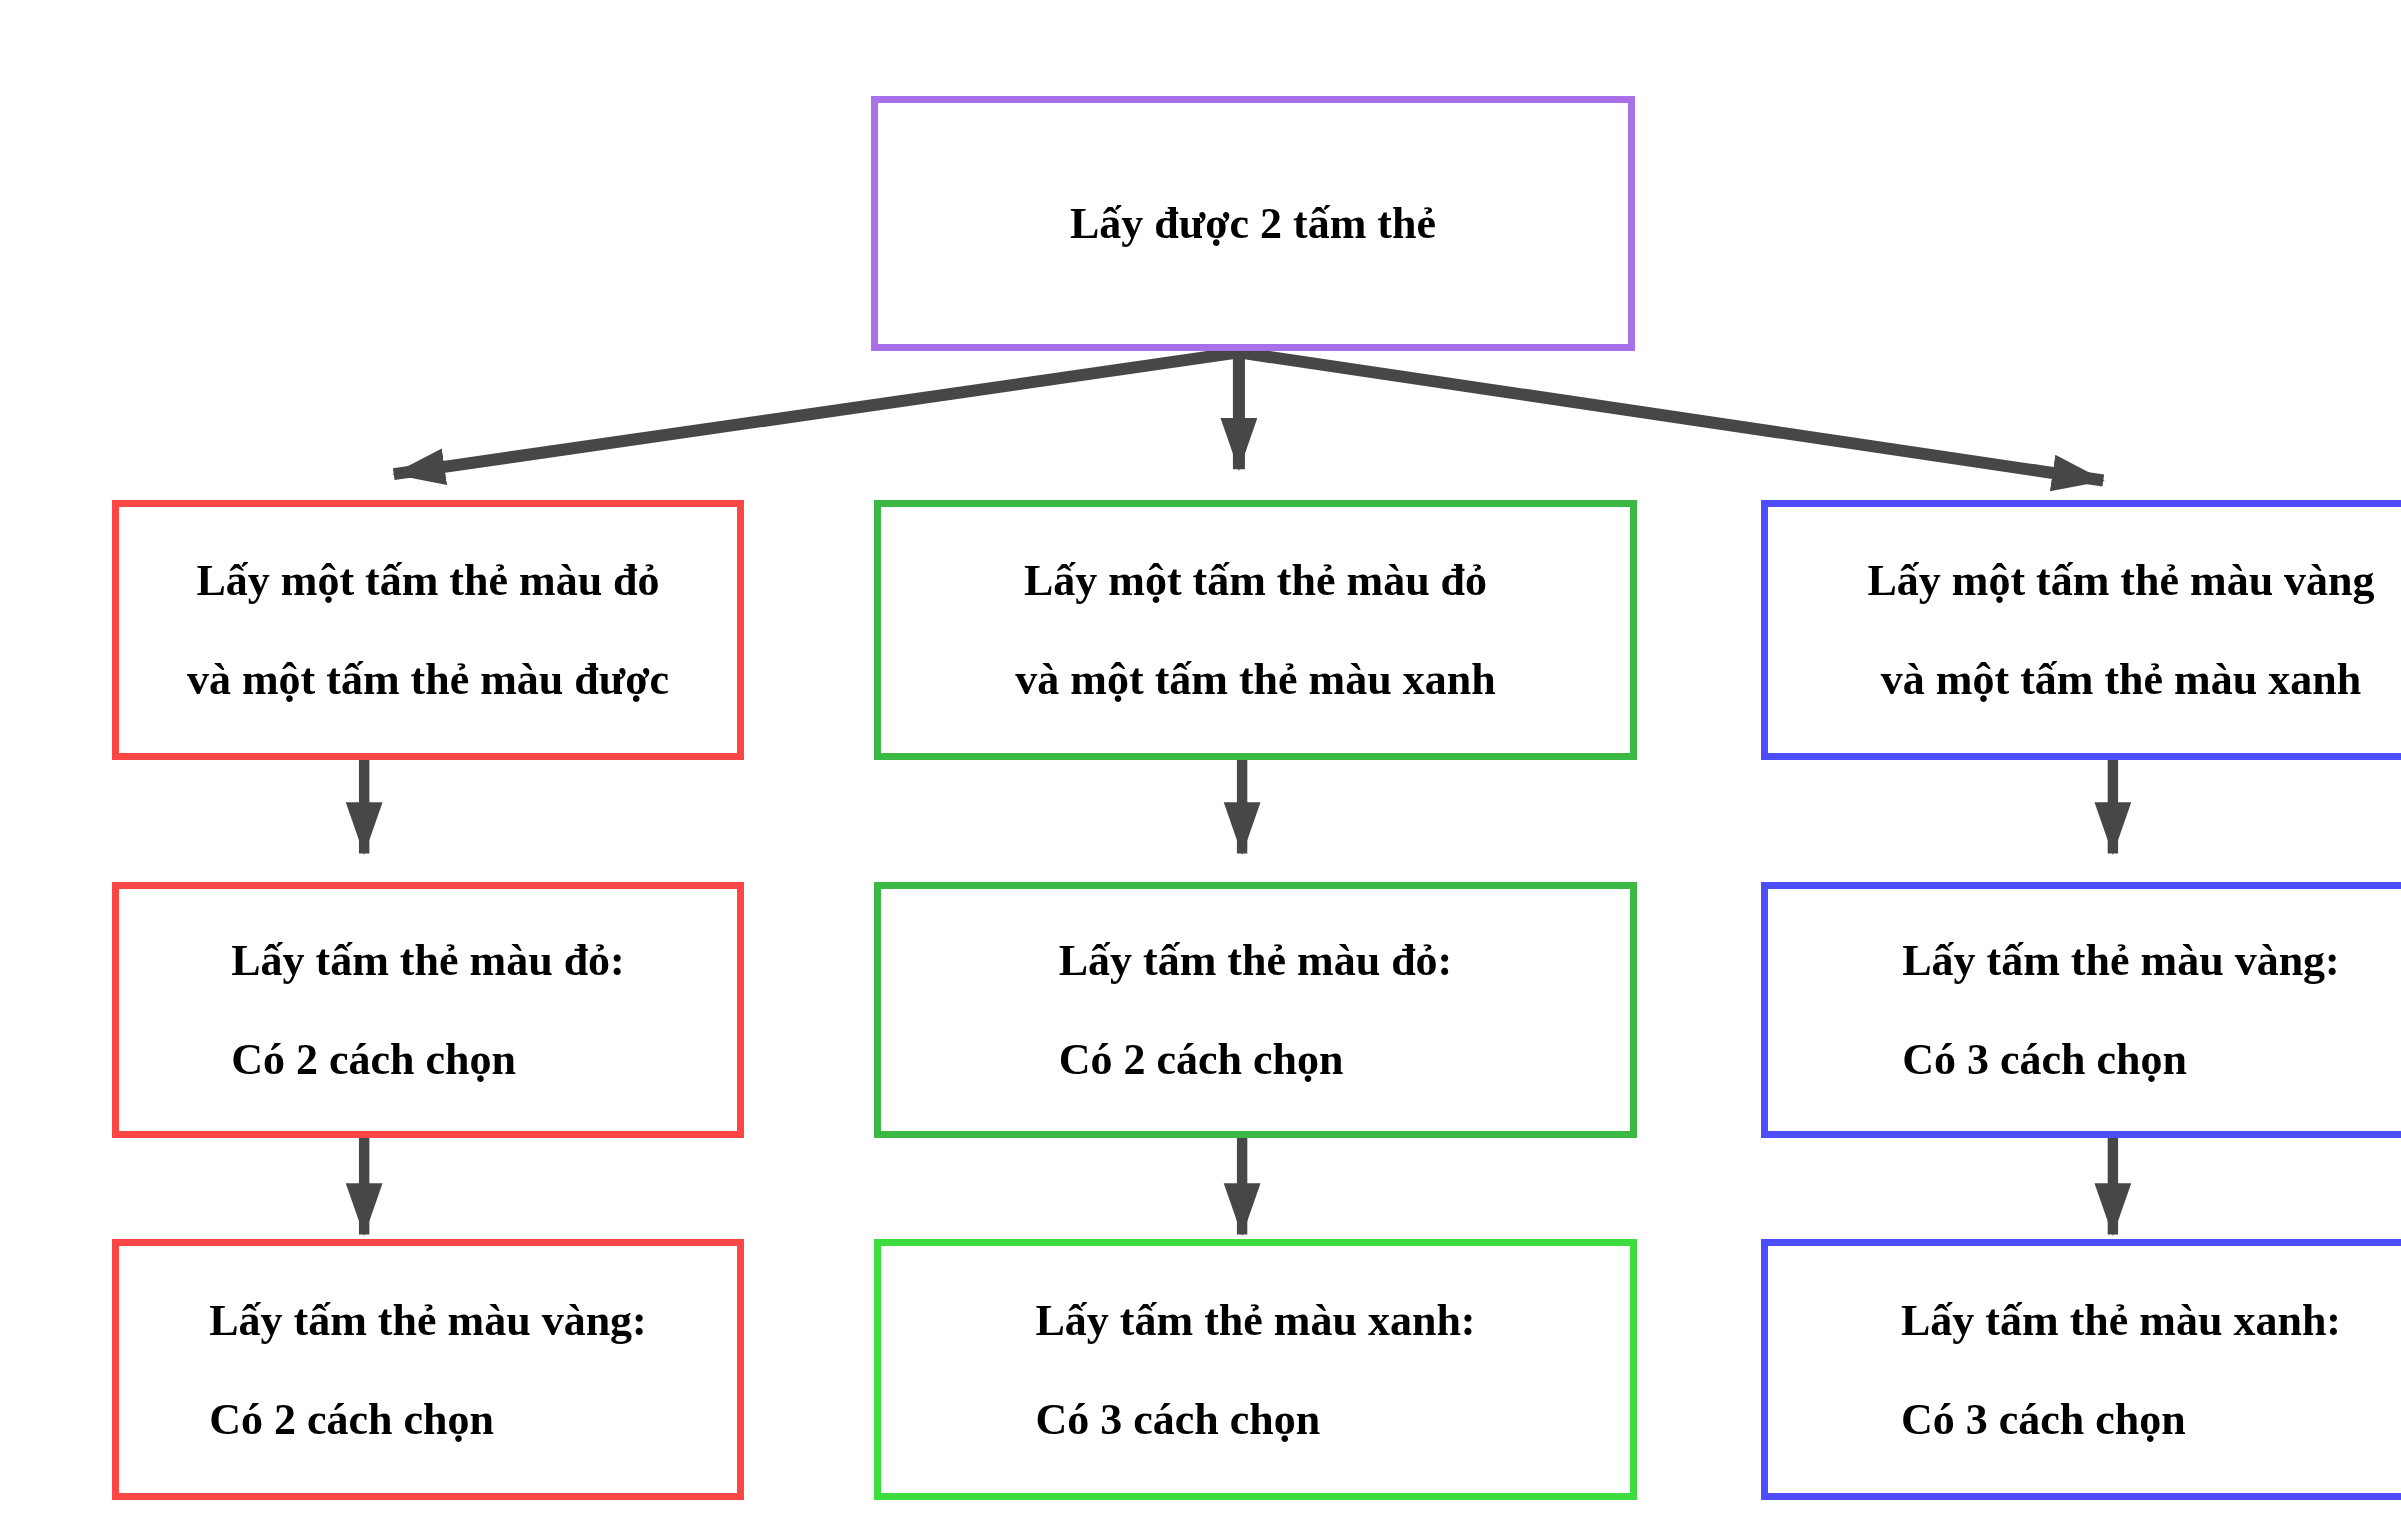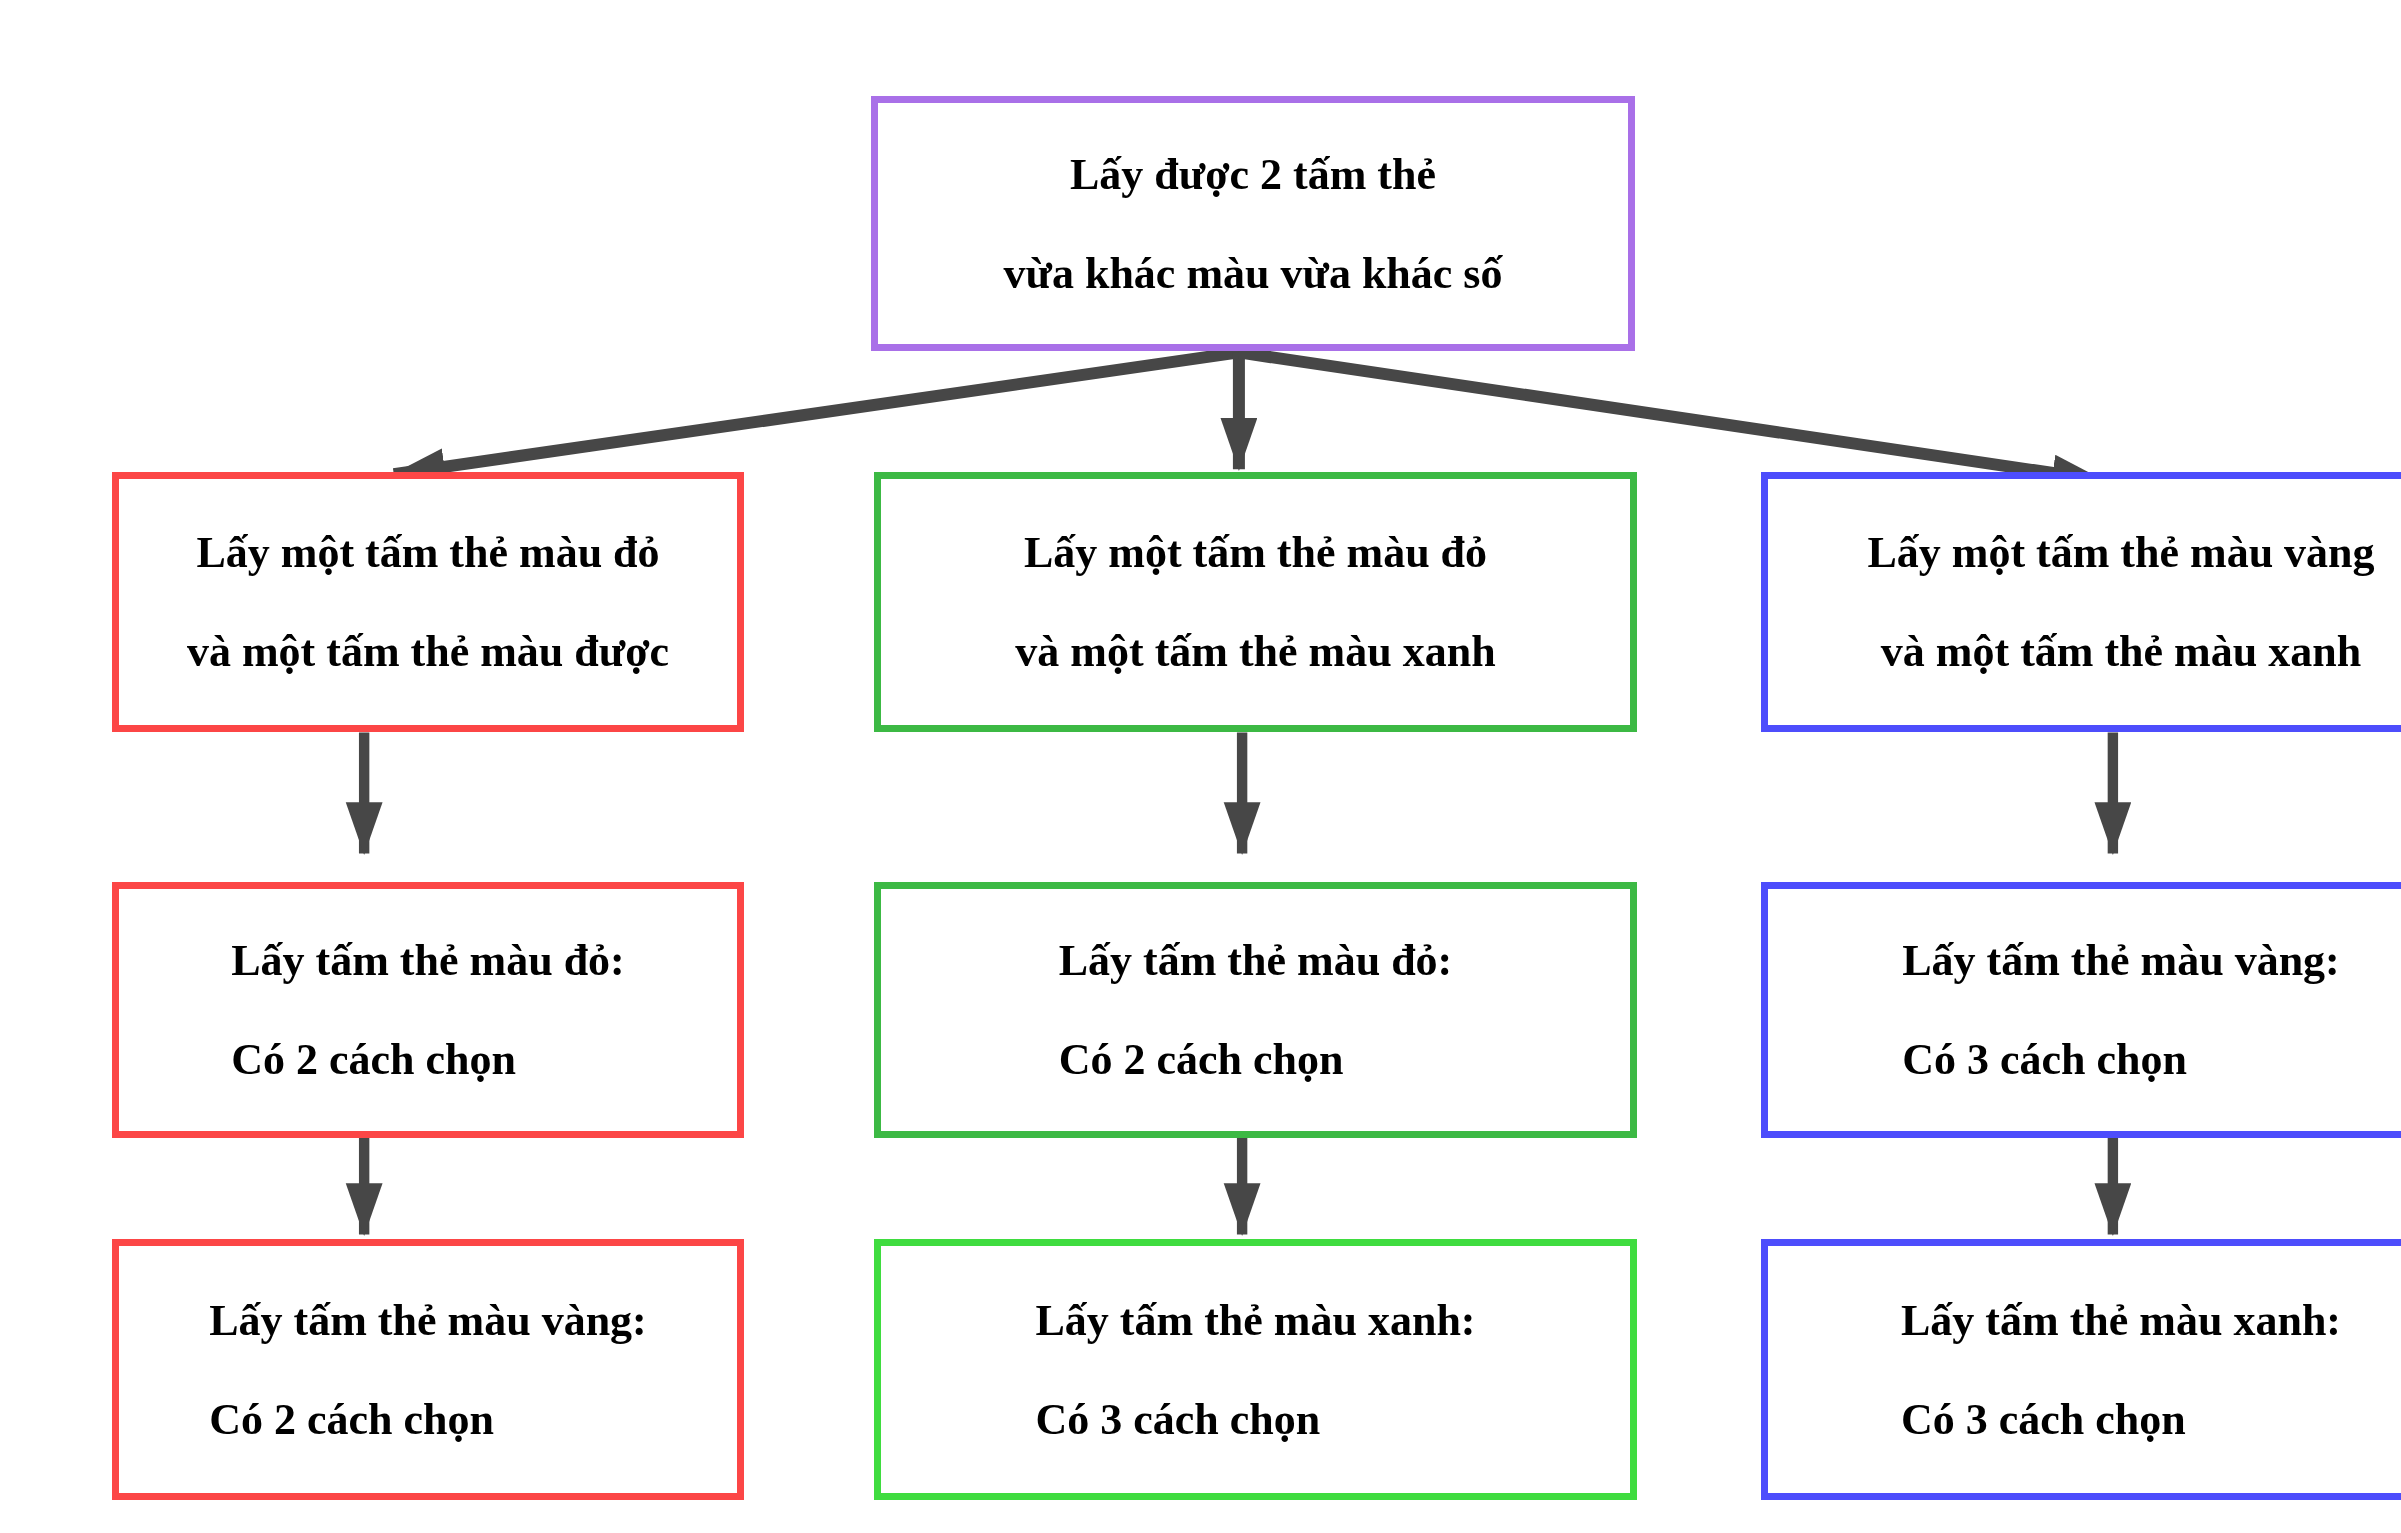--- a/index.html
+++ b/index.html
@@ -15,21 +15,21 @@
   .box .lines{width:100%;}
   .box.center .lines{text-align:center;}
   .box.leftblock .lines{width:max-content;margin:0 auto;text-align:left;max-width:95%;}
   
   .b-root{left:871px;top:96px;width:764px;height:255px;border-color:var(--purple);}
   
   .col-a{left:112px;width:632px;}
   .col-b{left:874px;width:763px;}
   .col-c{left:1761px;width:720px;}
   
-  .row-1{top:472px;height:260px;}
+  .row-1{top:500px;height:260px;}
   .row-2{top:882px;height:256px;align-items:center;}
   .row-3{top:1239px;height:261px;}
   
   .c-red{border-color:var(--red);}
   .c-green{border-color:var(--green);}
   .c-green-bright{border-color:var(--green-bright);}
   .c-blue{border-color:var(--blue);}
   
   .arrows{position:absolute;left:0;top:0;width:2401px;height:1534px;pointer-events:none;}
   .arrow-line{stroke:var(--arrow);fill:none;}
@@ -61,21 +61,20 @@
     <line class="arrow-line vert" x1="1552" y1="915" x2="1552" y2="1066" marker-end="url(#ah)"></line>
     <line class="arrow-line vert" x1="1552" y1="1392" x2="1552" y2="1542" marker-end="url(#ah)"></line>
 
     <line class="arrow-line vert" x1="2640" y1="915" x2="2640" y2="1066" marker-end="url(#ah)"></line>
     <line class="arrow-line vert" x1="2640" y1="1392" x2="2640" y2="1542" marker-end="url(#ah)"></line>
   </svg>
 
   <div class="box center b-root">
     <div class="lines">
       <div>Lấy được 2 tấm thẻ</div>
-      <div>vừa khác màu vừa khác số</div>
     </div>
   </div>
 
   <div class="box center col-a row-1 c-red">
     <div class="lines">
       <div>Lấy một tấm thẻ màu đỏ</div>
       <div>và một tấm thẻ màu được</div>
     </div>
   </div>
   <div class="box leftblock col-a row-2 c-red">

